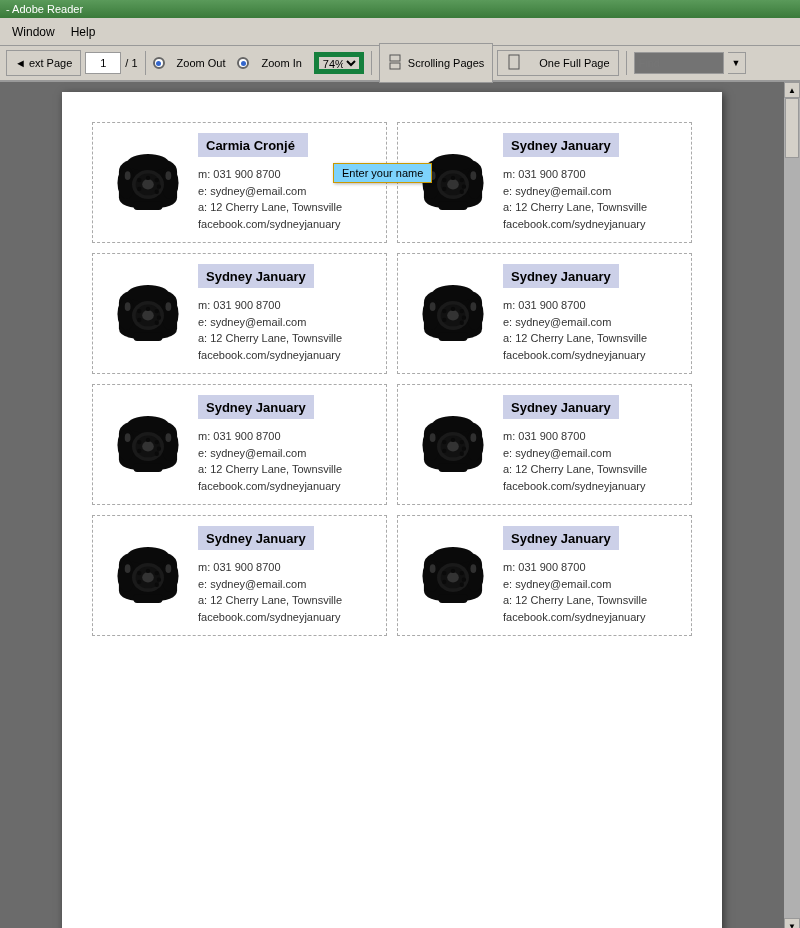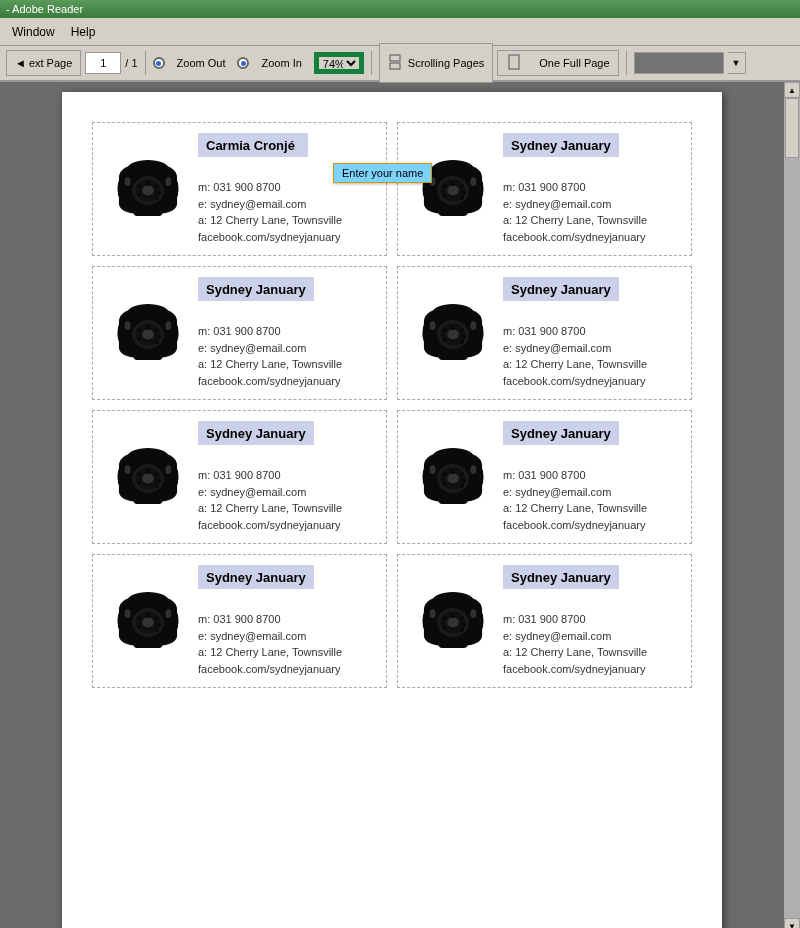--- a/index.html
+++ b/index.html
@@ -205,21 +205,21 @@
     }
 
     .card-info {
       flex: 1;
       padding-left: 5px;
     }
 
     .card-name-highlight {
       background: #ccd0e8;
       padding: 3px 8px;
-      margin-bottom: 22px;
+      margin-bottom: 9px;
       display: inline-block;
       min-width: 110px;
     }
 
     .card-name-text {
       font-size: 13px;
       font-weight: bold;
       color: #000;
     }
 

